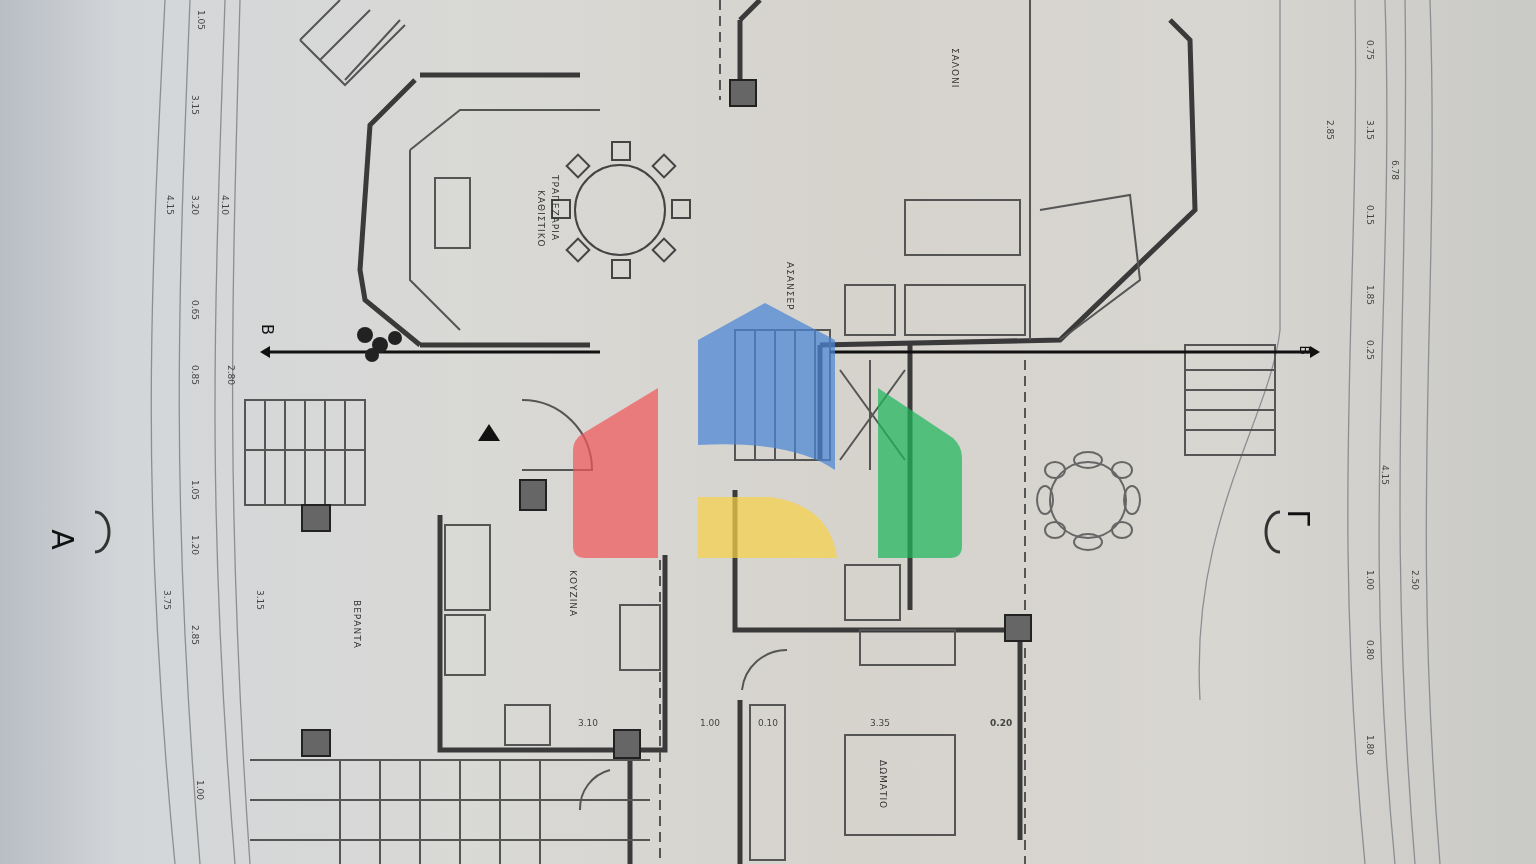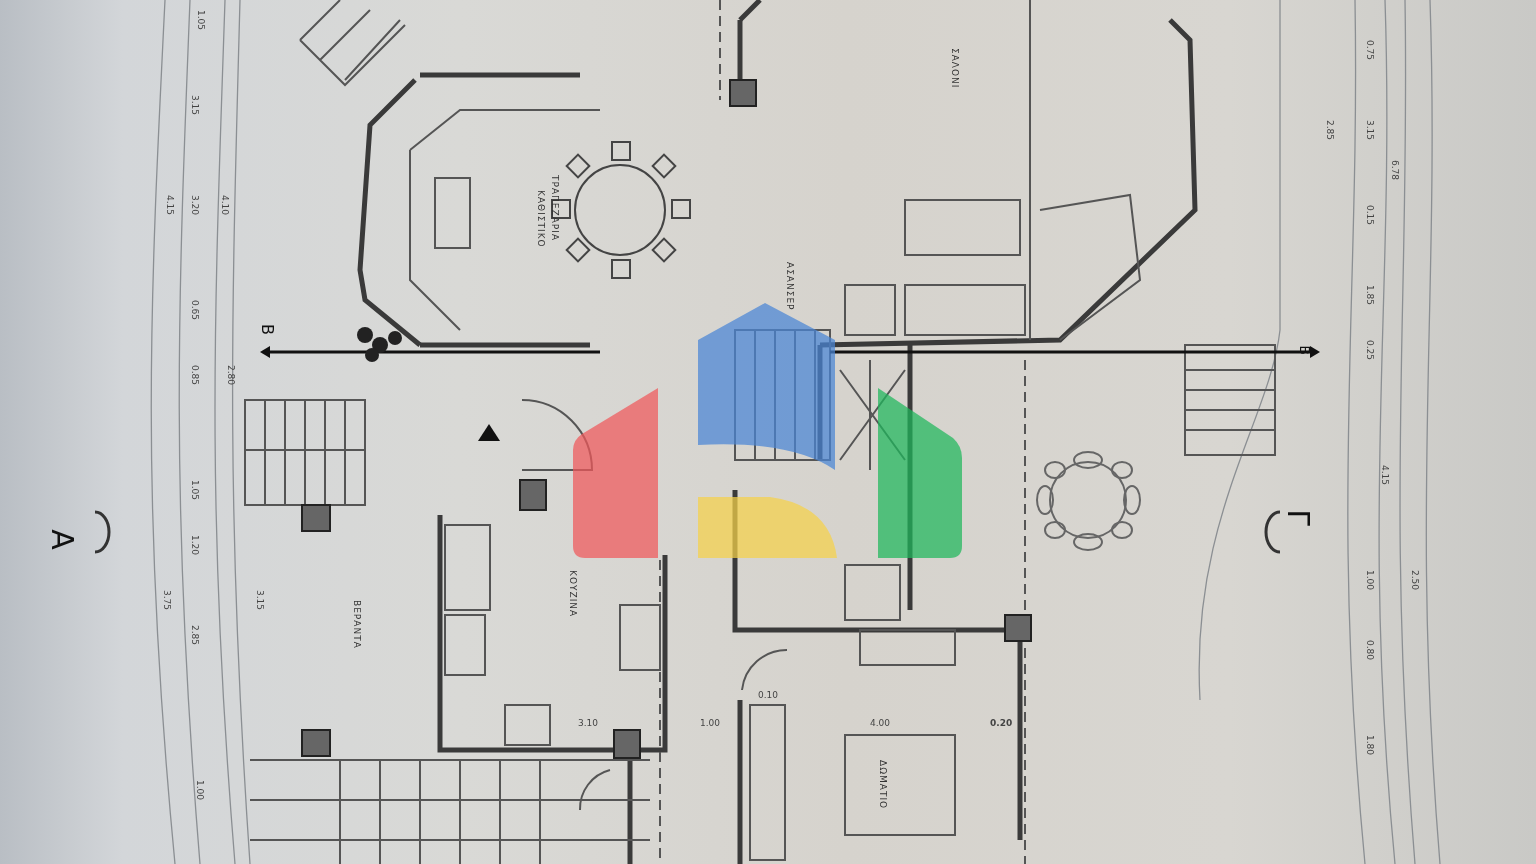--- a/index.html
+++ b/index.html
@@ -150,22 +150,22 @@
 <span class="lbl" style="left:560px;top:175px;">ΤΡΑΠΕΖΑΡΙΑ</span>
 <span class="lbl" style="left:546px;top:190px;">ΚΑΘΙΣΤΙΚΟ</span>
 <span class="lbl" style="left:960px;top:48px;">ΣΑΛΟΝΙ</span>
 <span class="lbl" style="left:795px;top:262px;">ΑΣΑΝΣΕΡ</span>
 <span class="lbl" style="left:578px;top:570px;">ΚΟΥΖΙΝΑ</span>
 <span class="lbl" style="left:888px;top:760px;">ΔΩΜΑΤΙΟ</span>
 <span class="lbl" style="left:362px;top:600px;">ΒΕΡΑΝΤΑ</span>
 
 <span class="dim" style="left:578px;top:718px;">3.10</span>
 <span class="dim" style="left:700px;top:718px;">1.00</span>
-<span class="dim" style="left:758px;top:690px;">0.10</span>
-<span class="dim" style="left:870px;top:718px;">4.00</span>
+<span class="dim" style="left:758px;top:718px;">0.10</span>
+<span class="dim" style="left:870px;top:718px;">3.35</span>
 <span class="dim" style="left:990px;top:718px;font-weight:bold;">0.20</span>
 
 <span class="dimv" style="left:206px;top:10px;">1.05</span>
 <span class="dimv" style="left:200px;top:95px;">3.15</span>
 <span class="dimv" style="left:200px;top:195px;">3.20</span>
 <span class="dimv" style="left:175px;top:195px;">4.15</span>
 <span class="dimv" style="left:230px;top:195px;">4.10</span>
 <span class="dimv" style="left:200px;top:300px;">0.65</span>
 <span class="dimv" style="left:200px;top:365px;">0.85</span>
 <span class="dimv" style="left:236px;top:365px;">2.80</span>

